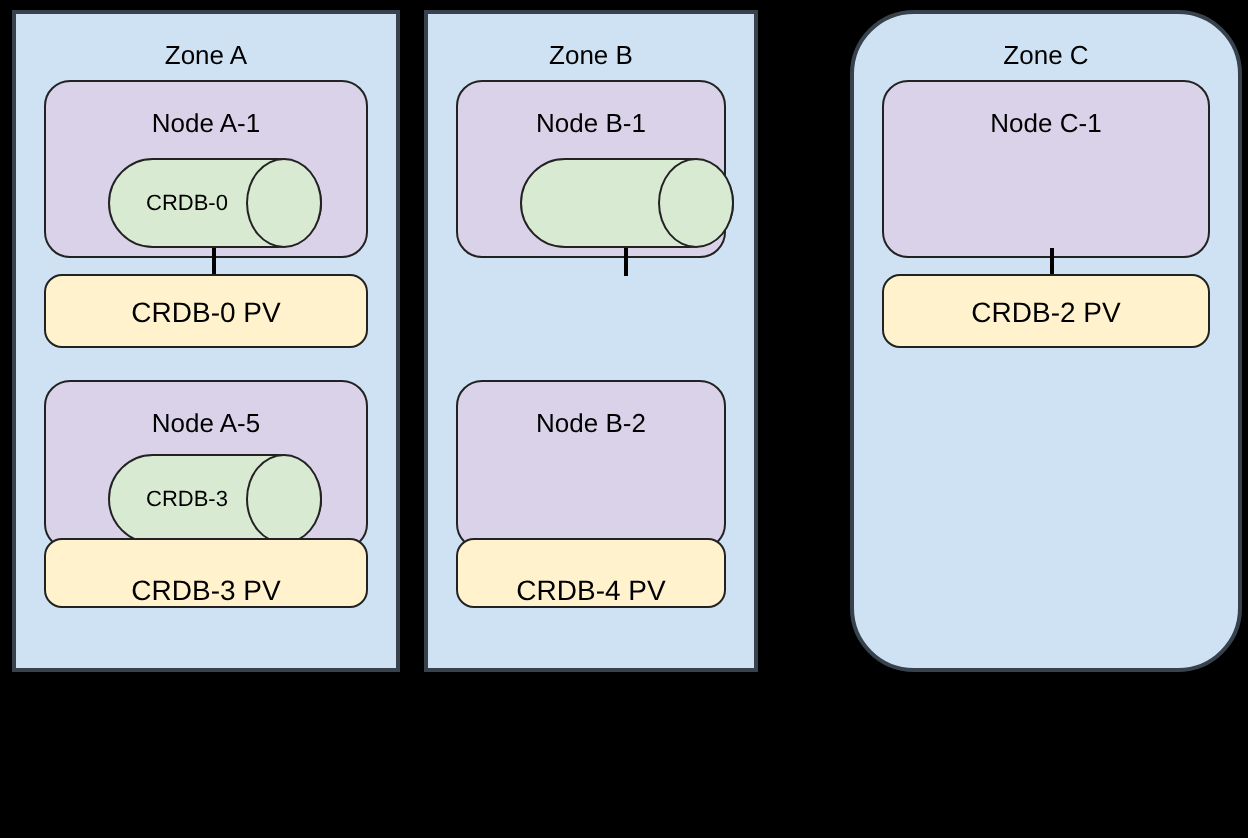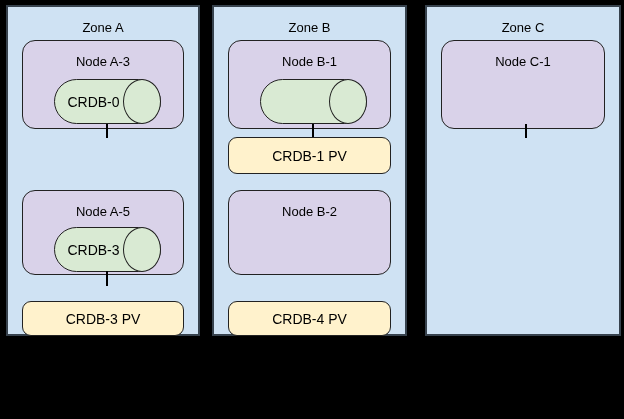--- a/index.html
+++ b/index.html
@@ -8,22 +8,22 @@
     width: 624px; height: 419px; position: relative; overflow: hidden;
     font-family: "Liberation Sans", sans-serif; color: var(--text, #000);
   }
   .canvas { position: absolute; inset: 0; background: var(--background, #000); }
   .zone {
     position: absolute; top: 5px; height: 331px;
     background: var(--zone-fill, #cfe2f3);
     border: 2px solid var(--zone-border, #37424d);
   }
   .zone-a { left: 6px;   width: 194px; }
-  .zone-b { left: 212px; width: 195px; }
-  .zone-c { left: 425px; width: 196px; }
+  .zone-b { left: 212px; width: 167px; }
+  .zone-c { left: 425px; width: 196px; border-radius: 32px; }
   .zone-title {
     position: absolute; top: 13px; left: 0; right: 0;
     text-align: center; font-size: 13px; line-height: 16px;
   }
   .node {
     position: absolute; left: 14px; right: 14px;
     background: var(--node-fill, #d9d2e9);
     border: 1.5px solid var(--shape-border, #222);
     border-radius: 13px;
   }
@@ -41,53 +41,56 @@
   }
   .cyl-cap {
     position: absolute; top: 0; right: 0; width: 38px; height: 45px;
     background: var(--pod-fill, #d9ead3);
     border: 1.5px solid var(--shape-border, #222);
     border-radius: 50%;
   }
   .cyl-label {
     position: absolute; top: 0; bottom: 0; left: 2px; right: 30px;
     display: flex; align-items: center; justify-content: center;
-    font-size: 14px;
+    font-size: 11px;
   }
   .connector { position: absolute; left: 98px; width: 2px; background: #000; }
   .conn1 { top: 117px; height: 14px; }
   .conn2 { top: 264px; height: 15px; }
   .pv {
     position: absolute; left: 14px; right: 14px;
     background: var(--pv-fill, #fff2cc);
     border: 1.5px solid var(--shape-border, #222);
     border-radius: 9px;
     display: flex; align-items: center; justify-content: center;
     font-size: 14px;
   }
   .pv1 { top: 130px; height: 37px; }
-  .pv2 { top: 294px; height: 35px; }
+  .pv2 { top: 262px; height: 35px; align-items: flex-end; }
 </style>
 </head>
 <body>
 
 <div class="canvas">
 
   <div class="zone zone-a">
     <div class="zone-title">Zone A</div>
 
     <div class="node node1">
-      <div class="node-title">Node A-3</div>
+      <div class="node-title">Node A-1</div>
     </div>
     <div class="cyl cyl1">
       <div class="cyl-body"></div>
       <div class="cyl-cap"></div>
       <div class="cyl-label">CRDB-0</div>
     </div>
     <div class="connector conn1"></div>
+    <div class="pv pv1">
+      <span>CRDB-0 PV</span>
+    </div>
 
     <div class="node node2">
       <div class="node-title">Node A-5</div>
     </div>
     <div class="cyl cyl2">
       <div class="cyl-body"></div>
       <div class="cyl-cap"></div>
       <div class="cyl-label">CRDB-3</div>
     </div>
     <div class="connector conn2"></div>
@@ -100,35 +103,35 @@
     <div class="zone-title">Zone B</div>
 
     <div class="node node1">
       <div class="node-title">Node B-1</div>
     </div>
     <div class="cyl cyl1">
       <div class="cyl-body"></div>
       <div class="cyl-cap"></div>
     </div>
     <div class="connector conn1"></div>
-    <div class="pv pv1">
-      <span>CRDB-1 PV</span>
-    </div>
 
     <div class="node node2">
       <div class="node-title">Node B-2</div>
     </div>
     <div class="pv pv2">
       <span>CRDB-4 PV</span>
     </div>
   </div>
 
   <div class="zone zone-c">
     <div class="zone-title">Zone C</div>
 
     <div class="node node1">
       <div class="node-title">Node C-1</div>
     </div>
     <div class="connector conn1"></div>
+    <div class="pv pv1">
+      <span>CRDB-2 PV</span>
+    </div>
 
   </div>
 
 </div>
 
 </body></html>

